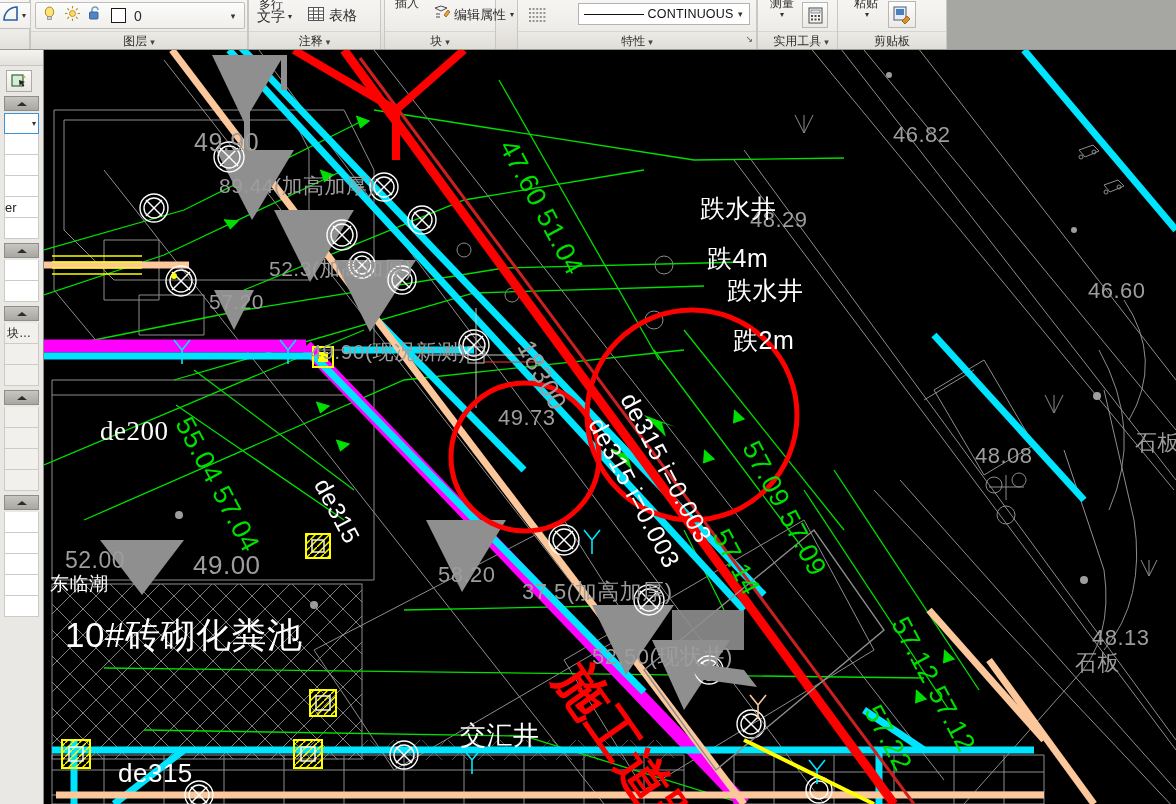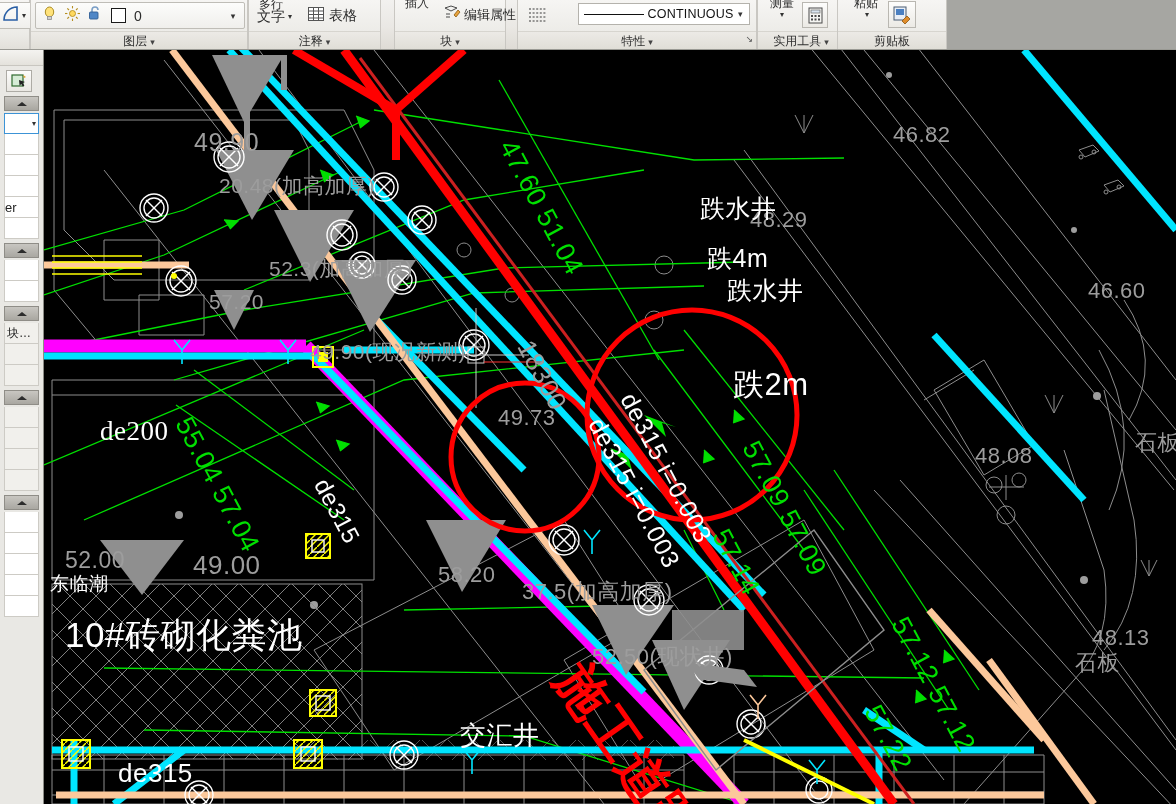--- a/index.html
+++ b/index.html
@@ -176,21 +176,21 @@
             </svg>
           </span>
           <span class="tiny-label" style="margin-left:4px;font-size:14px;">表格</span>
         </div>
       </div>
       <div class="panel-title">
         <span>注释</span><span class="car">▾</span>
       </div>
     </div>
 
-    <div class="panel" style="left:394px; width:112px;">
+    <div class="panel" style="left:384px; width:112px;">
       <div class="panel-body">
         <div style="position:absolute;left:10px;top:-5px;font-size:12px;color:#2b2b2b;">插入</div>
         <div style="position:absolute;left:48px;top:4px;display:flex;align-items:center;">
           <span class="ic">
             <svg width="18" height="18" viewBox="0 0 18 18">
               <path d="M2 4 L8 2 L14 4 L8 7 Z" fill="none" stroke="#4a4a4a" stroke-width="1"></path>
               <path d="M11 11 L15 6 L17 8 L13 13 Z" fill="#e8a33d" stroke="#8a5c12" stroke-width=".8"></path>
               <path d="M3 10 l4 0 m-4 3 l4 0" stroke="#4a4a4a" stroke-width="1"></path>
             </svg>
           </span>
@@ -677,35 +677,35 @@
       <g stroke="#8d8d8d" stroke-width="1.4" fill="none">
         <path d="M600 620 L770 480 L840 580 L672 720 Z"></path>
       </g>
       <path d="M642 612 L700 620 L713 637 L655 629 Z" fill="#8f8f8f"></path>
       <path d="M628 560 L700 560 L700 600 L628 600 Z" fill="#8f8f8f" opacity=".9"></path>
 
       <path d="M700 690 L830 754" stroke="#ffff00" stroke-width="4" fill="none"></path>
     </svg>
 
     <div class="lbl lbl-gray" style="left:150px;top:78px;font-size:25px;">49.90</div>
-    <div class="lbl lbl-gray" style="left:175px;top:122px;font-size:21px;">20.48(加高加厚)</div>
+    <div class="lbl lbl-gray" style="left:175px;top:122px;font-size:21px;">89.44(加高加厚)</div>
     <div class="lbl lbl-gray" style="left:225px;top:205px;font-size:21px;">52.3(加高加厚)</div>
     <div class="lbl lbl-gray" style="left:165px;top:240px;font-size:21px;">57.20</div>
     <div class="lbl lbl-gray" style="left:266px;top:288px;font-size:21px;">49.90(现况新测)</div>
     <div class="lbl lbl-gray" style="left:454px;top:355px;font-size:22px;">49.73</div>
     <div class="lbl lbl-gray" style="left:494px;top:285px;font-size:26px;transform:rotate(62deg);transform-origin:0 0;">18300</div>
     <div class="lbl lbl-green" style="left:476px;top:85px;font-size:27px;transform:rotate(62deg);transform-origin:0 0;">47.60 51.04</div>
     <div class="lbl lbl-gray" style="left:849px;top:72px;font-size:22px;">46.82</div>
     <div class="lbl lbl-gray" style="left:706px;top:157px;font-size:22px;">48.29</div>
     <div class="lbl lbl-gray" style="left:1044px;top:228px;font-size:22px;">46.60</div>
 
     <div class="lbl lbl-white" style="left:656px;top:142px;font-size:25px;">跌水井</div>
     <div class="lbl lbl-white" style="left:663px;top:192px;font-size:25px;">跌4m</div>
     <div class="lbl lbl-white" style="left:683px;top:224px;font-size:25px;">跌水井</div>
-    <div class="lbl lbl-white" style="left:689px;top:274px;font-size:31px;margin-top:40px;">跌2m</div>
+    <div class="lbl lbl-white" style="left:689px;top:274px;font-size:25px;">跌2m</div>
 
     <div class="lbl lbl-white" style="left:596px;top:338px;font-size:25px;transform:rotate(62deg);transform-origin:0 0;">de315 i=0.003</div>
     <div class="lbl lbl-white" style="left:564px;top:363px;font-size:25px;transform:rotate(62deg);transform-origin:0 0;">de315 i=0.003</div>
 
     <div class="lbl lbl-green" style="left:719px;top:386px;font-size:27px;transform:rotate(62deg);transform-origin:0 0;">57.09 57.09</div>
     <div class="lbl lbl-green" style="left:689px;top:474px;font-size:27px;transform:rotate(62deg);transform-origin:0 0;">57.14</div>
 
     <div class="lbl lbl-white" style="left:56px;top:366px;font-size:27px;font-family:Liberation Serif, serif;">de200</div>
     <div class="lbl lbl-green" style="left:152px;top:362px;font-size:27px;transform:rotate(62deg);transform-origin:0 0;">55.04 57.04</div>
     <div class="lbl lbl-white" style="left:289px;top:424px;font-size:24px;transform:rotate(62deg);transform-origin:0 0;">de315</div>

